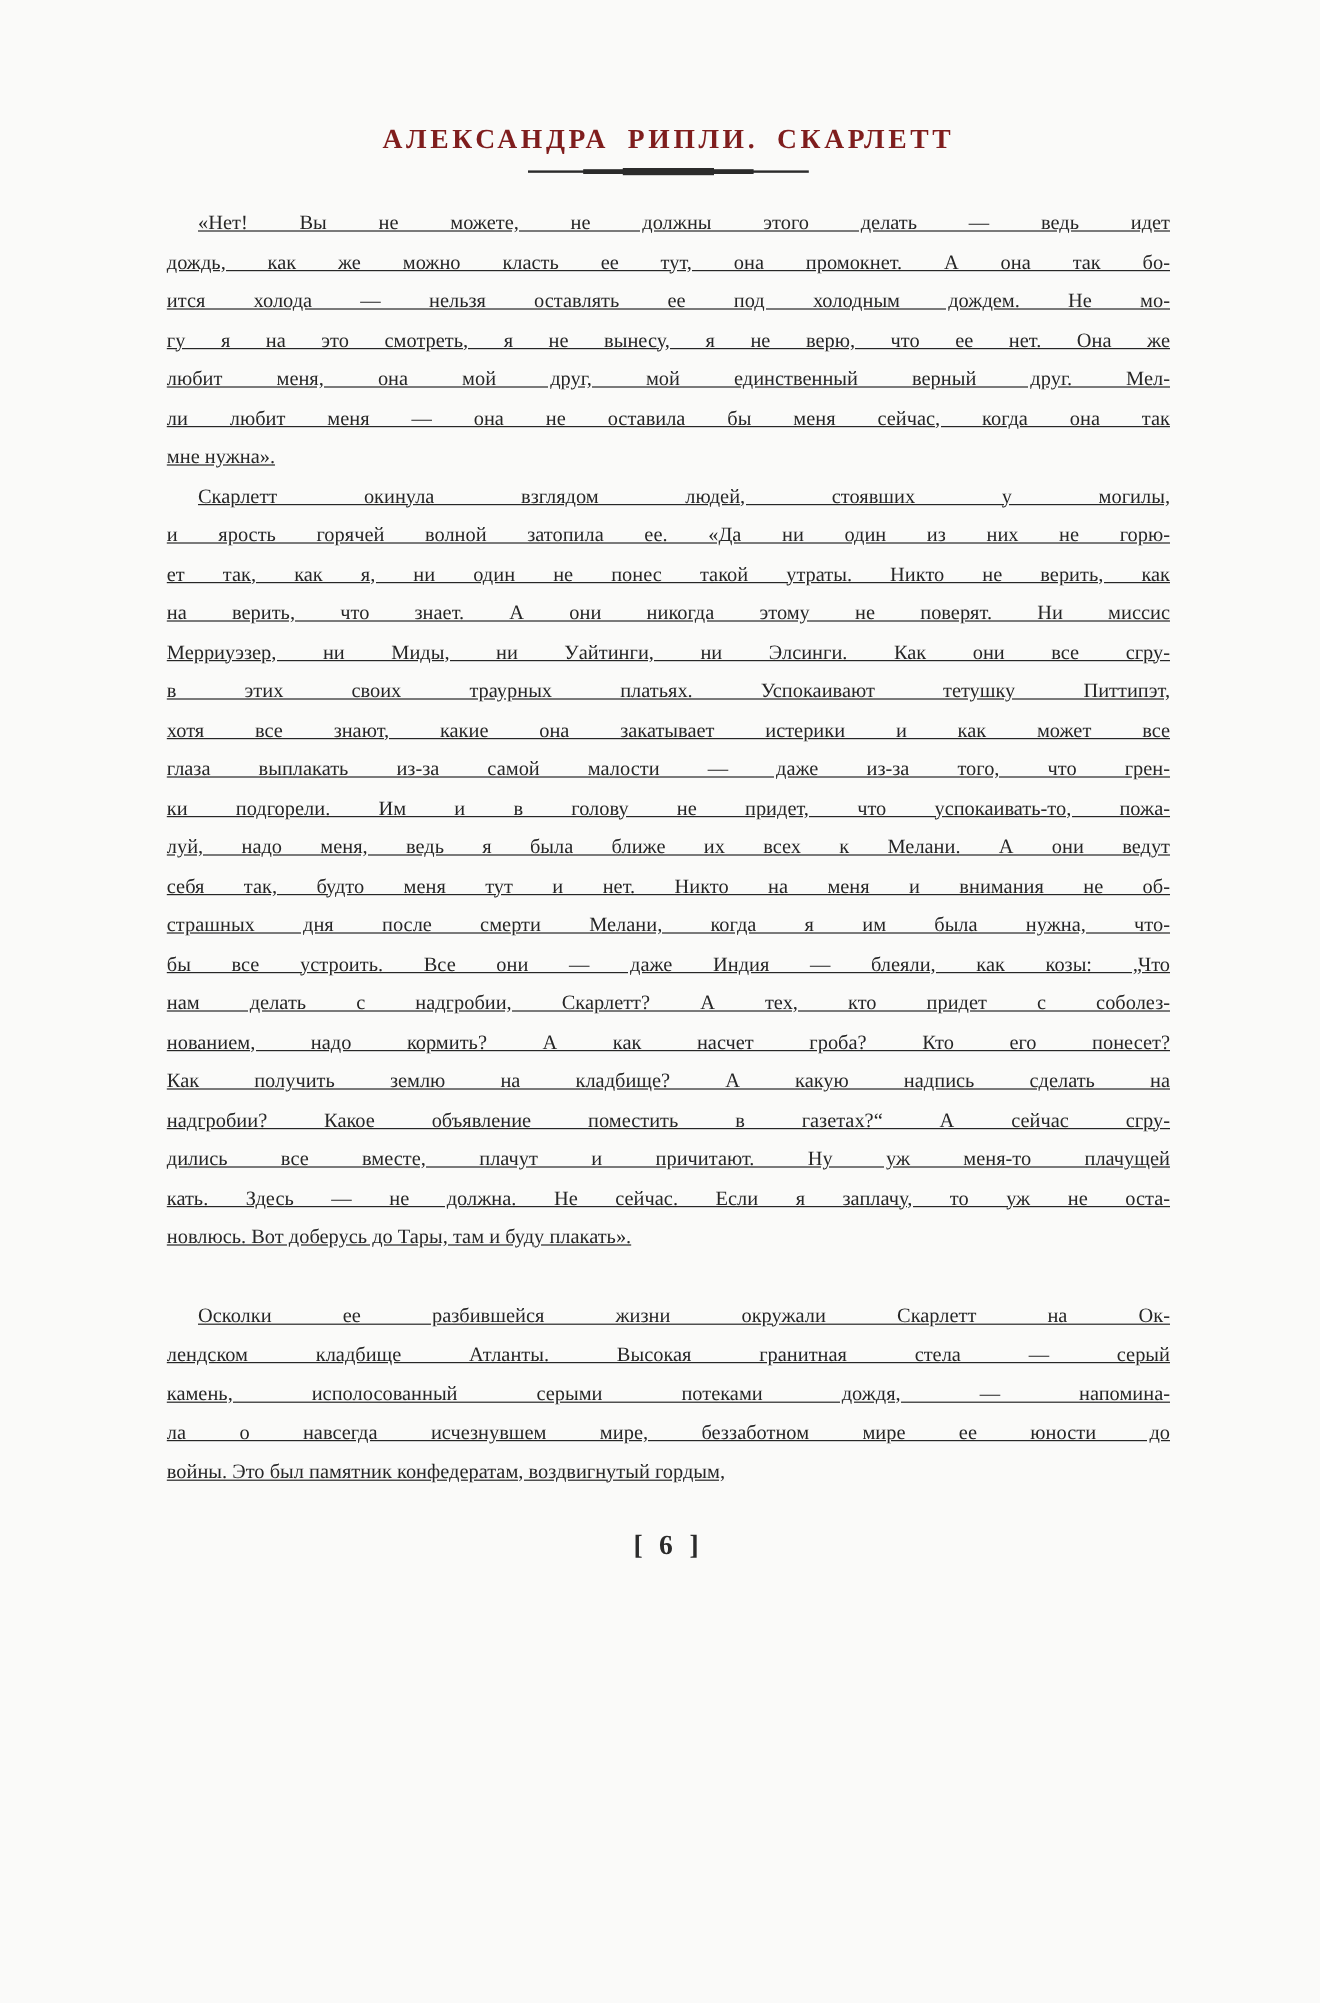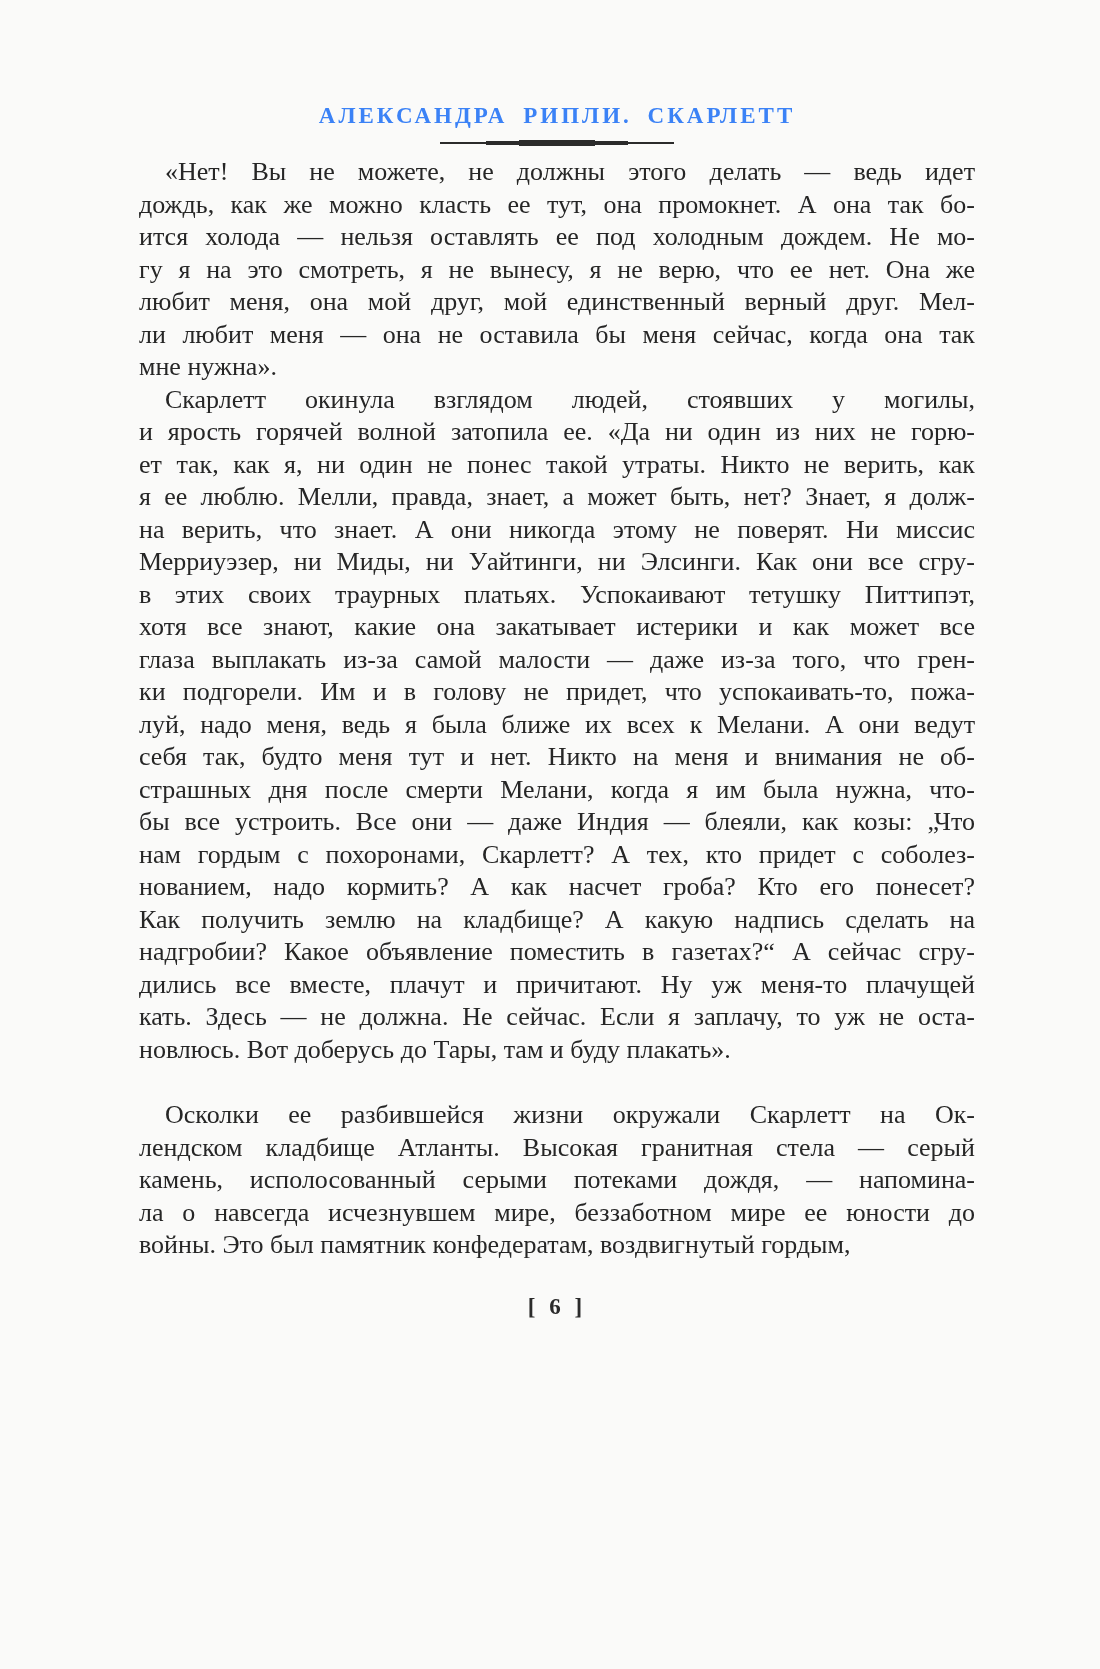--- a/index.html
+++ b/index.html
@@ -24,41 +24,42 @@
     width: 836px;
   }
   .running-header { text-align: center; }
   .header-title {
     margin-top: 102px;
     font-size: 23px;
     line-height: 28px;
     font-weight: bold;
     letter-spacing: 3px;
     word-spacing: 7px;
-    color: #3b82f6;
+    color: #7f1d1d;
   }
   .divider {
     position: relative;
     height: 8px;
     width: 234px;
     margin: 9px auto 0 auto;
   }
   .rule {
     position: absolute;
     left: 50%;
     transform: translateX(-50%);
     background: #2b2b2b;
   }
   .rule.thin  { width: 234px; height: 1.5px; top: 3.2px; }
   .rule.med   { width: 142px; height: 3.5px; top: 2.2px; }
   .rule.thick { width: 76px;  height: 6.5px; top: 0.8px; }
   .body-text {
-    margin-top: 9px;
-    font-size: 26px;
+    margin-top: 23px;
+    font-size: 17px;
     line-height: 32.5px;
+    text-decoration: underline;
   }
   .para { }
   .para.section-break { margin-top: 33px; }
   .line {
     text-align: justify;
     text-align-last: justify;
     height: 32.5px;
   }
   .line.first { text-indent: 26px; }
   .line.last  { text-align-last: left; }
@@ -93,32 +94,31 @@
           <div class="line">ится холода — нельзя оставлять ее под холодным дождем. Не мо-</div>
           <div class="line">гу я на это смотреть, я не вынесу, я не верю, что ее нет. Она же</div>
           <div class="line">любит меня, она мой друг, мой единственный верный друг. Мел-</div>
           <div class="line">ли любит меня — она не оставила бы меня сейчас, когда она так</div>
           <div class="line last">мне нужна».</div>
         </div>
         <div class="para">
           <div class="line first">Скарлетт окинула взглядом людей, стоявших у могилы,</div>
           <div class="line">и ярость горячей волной затопила ее. «Да ни один из них не горю-</div>
           <div class="line">ет так, как я, ни один не понес такой утраты. Никто не верить, как</div>
-          <div class="line">я ее люблю. Мелли, правда, знает, а может быть, нет? Знает, я долж-</div>
           <div class="line">на верить, что знает. А они никогда этому не поверят. Ни миссис</div>
           <div class="line">Мерриуэзер, ни Миды, ни Уайтинги, ни Элсинги. Как они все сгру-</div>
           <div class="line">в этих своих траурных платьях. Успокаивают тетушку Питтипэт,</div>
           <div class="line">хотя все знают, какие она закатывает истерики и как может все</div>
           <div class="line">глаза выплакать из-за самой малости — даже из-за того, что грен-</div>
           <div class="line">ки подгорели. Им и в голову не придет, что успокаивать-то, пожа-</div>
           <div class="line">луй, надо меня, ведь я была ближе их всех к Мелани. А они ведут</div>
           <div class="line">себя так, будто меня тут и нет. Никто на меня и внимания не об-</div>
           <div class="line">страшных дня после смерти Мелани, когда я им была нужна, что-</div>
           <div class="line">бы все устроить. Все они — даже Индия — блеяли, как козы: „Что</div>
-          <div class="line">нам гордым с похоронами, Скарлетт? А тех, кто придет с соболез-</div>
+          <div class="line">нам делать с надгробии, Скарлетт? А тех, кто придет с соболез-</div>
           <div class="line">нованием, надо кормить? А как насчет гроба? Кто его понесет?</div>
           <div class="line">Как получить землю на кладбище? А какую надпись сделать на</div>
           <div class="line">надгробии? Какое объявление поместить в газетах?“ А сейчас сгру-</div>
           <div class="line">дились все вместе, плачут и причитают. Ну уж меня-то плачущей</div>
           <div class="line">кать. Здесь — не должна. Не сейчас. Если я заплачу, то уж не оста-</div>
           <div class="line last">новлюсь. Вот доберусь до Тары, там и буду плакать».</div>
         </div>
         <div class="para section-break">
           <div class="line first">Осколки ее разбившейся жизни окружали Скарлетт на Ок-</div>
           <div class="line">лендском кладбище Атланты. Высокая гранитная стела — серый</div>

